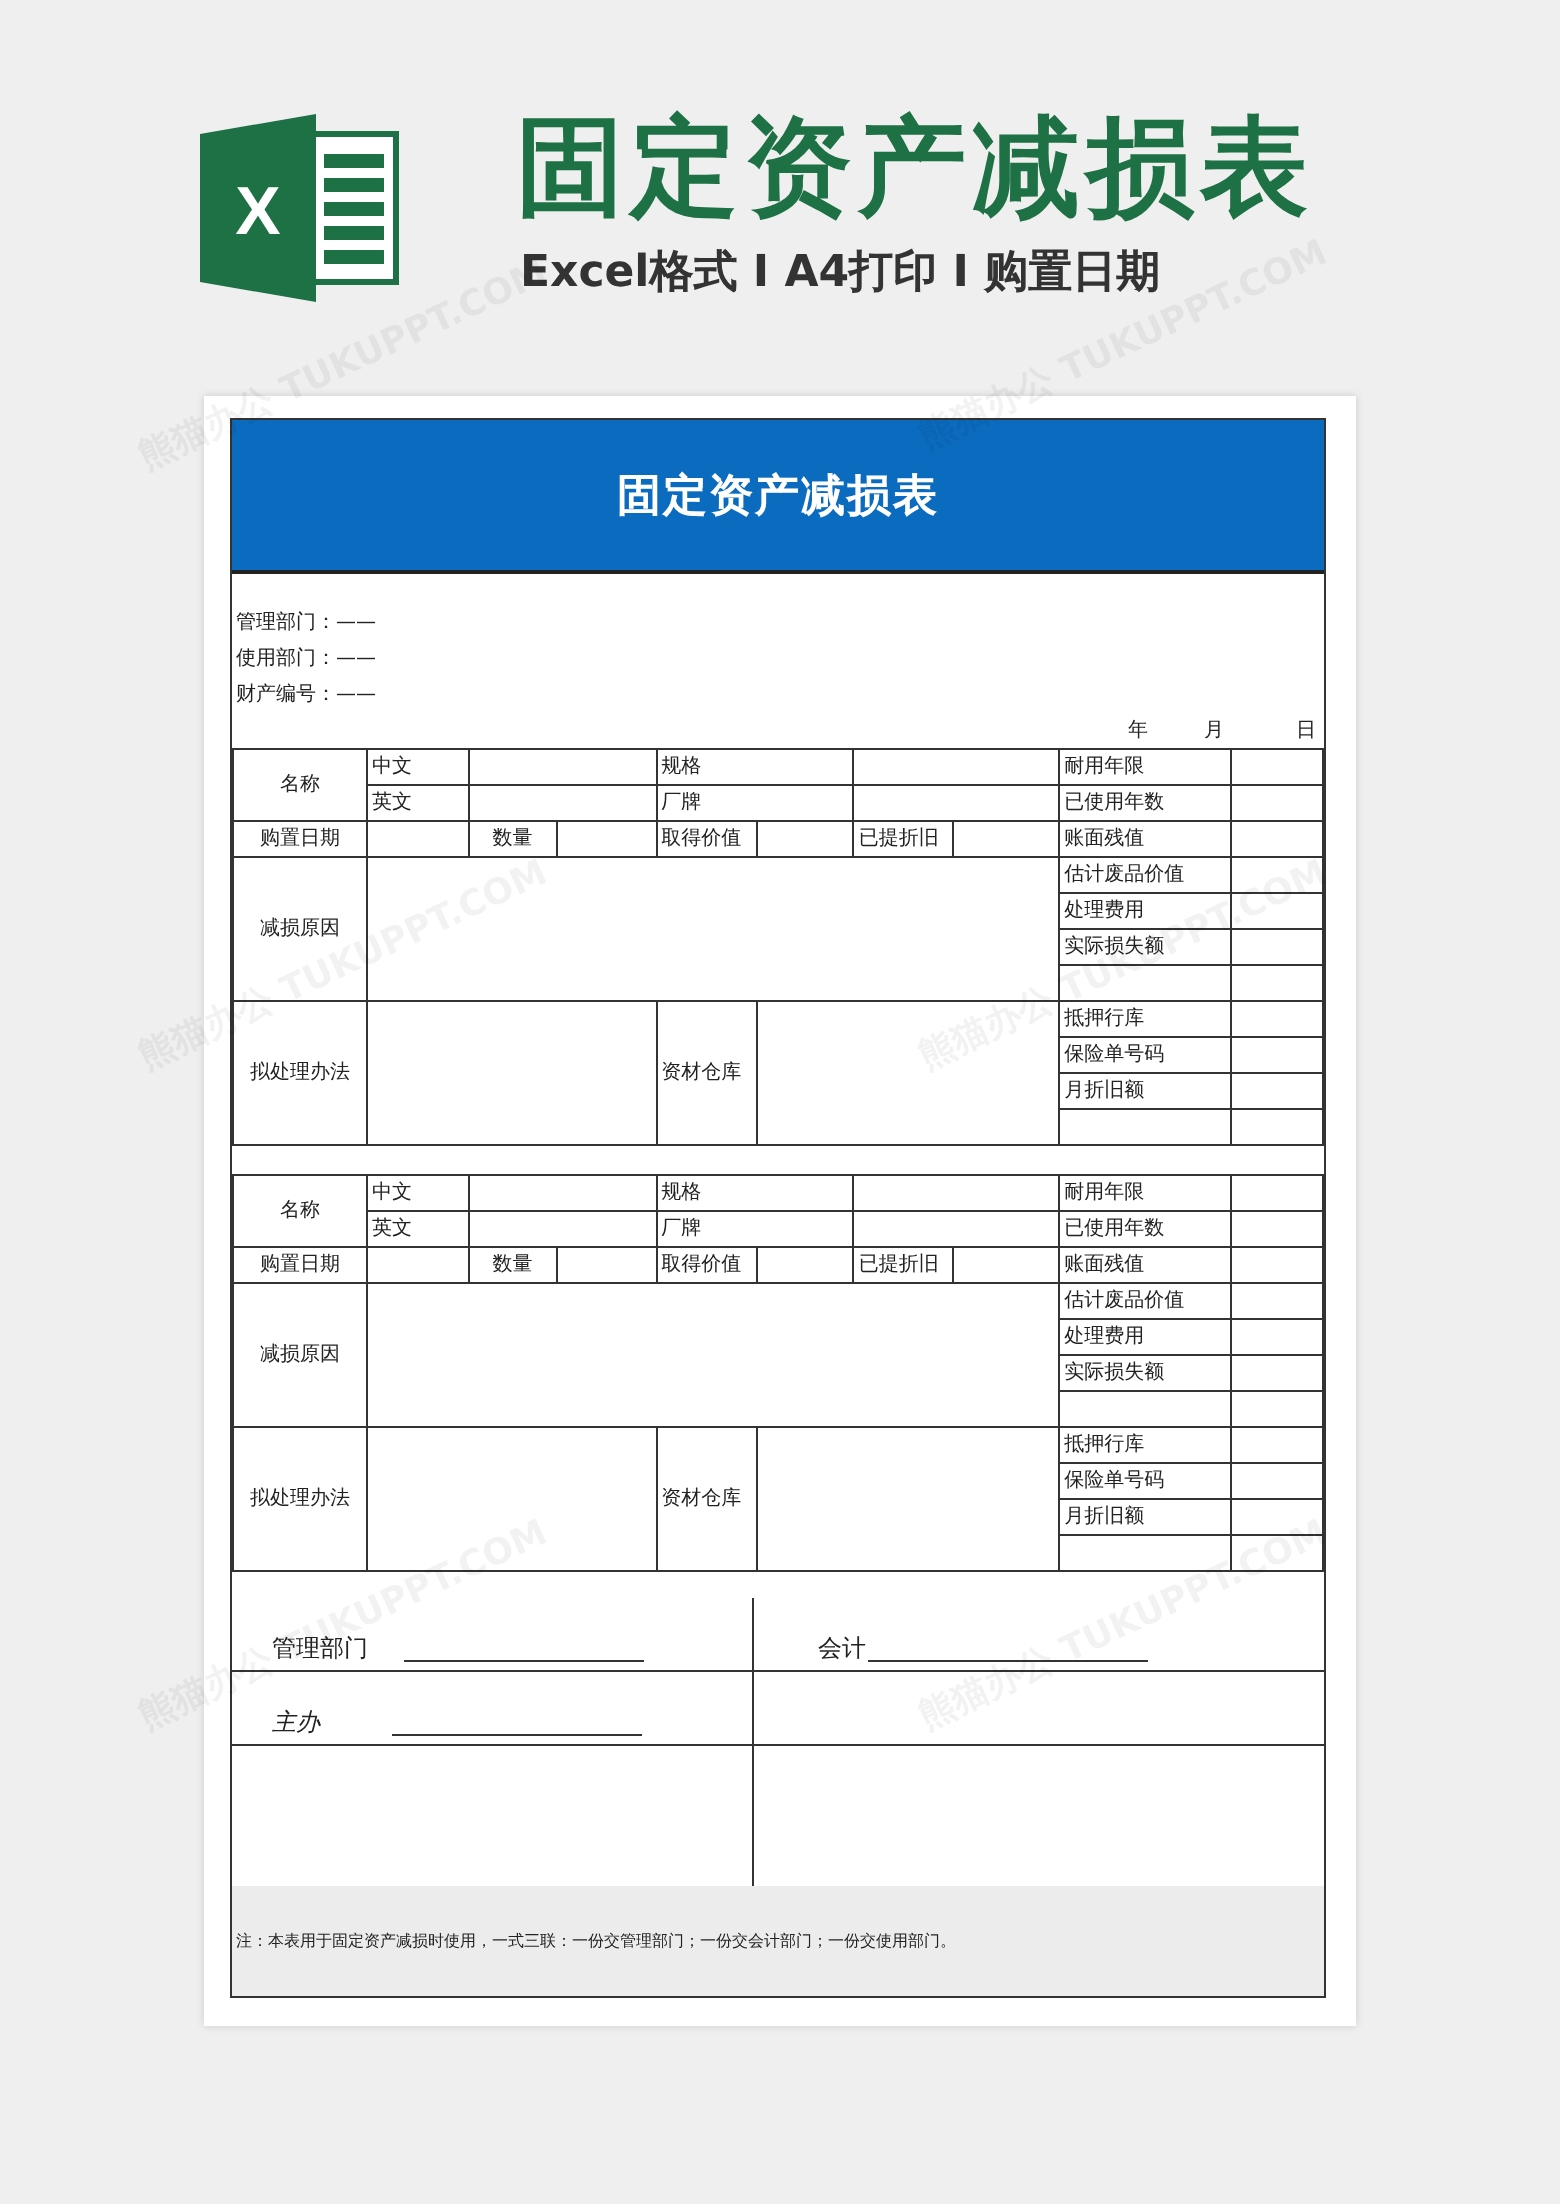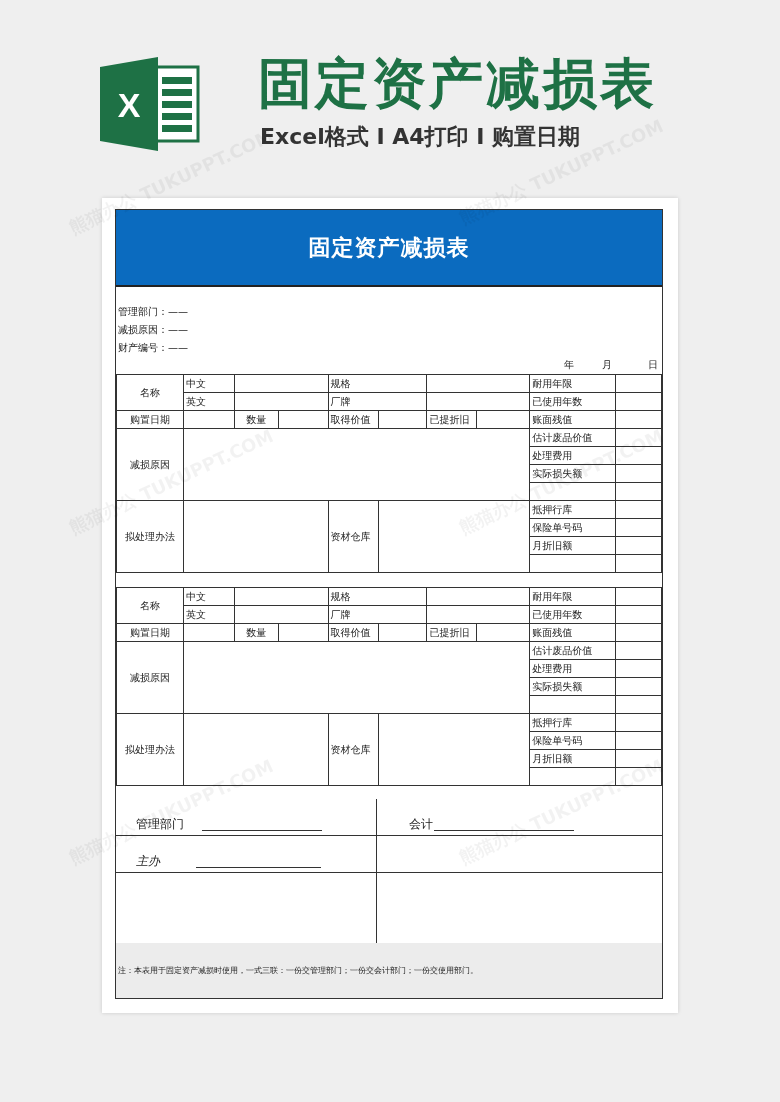--- a/index.html
+++ b/index.html
@@ -42,21 +42,21 @@
 </div>
 <div class="big-title">固定资产减损表</div>
 <div class="subtitle">Excel格式 I A4打印 I 购置日期</div>
 
 <div class="paper"></div>
 
 <div class="sheet">
   <div class="hdr">固定资产减损表</div>
 
   <div class="meta" style="top:95px;">管理部门：——</div>
-  <div class="meta" style="top:113px;">减损原因：——</div>
+  <div class="meta" style="top:113px;">使用部门：——</div>
   <div class="meta" style="top:131px;">财产编号：——</div>
   <div class="date" style="left:448px;">年</div>
   <div class="date" style="left:486px;">月</div>
   <div class="date" style="left:532px;">日</div>
 
   <table class="grid" style="top:164px;">
     <colgroup>
       <col style="width:67px">
         <col style="width:51px">
         <col style="width:44px">

